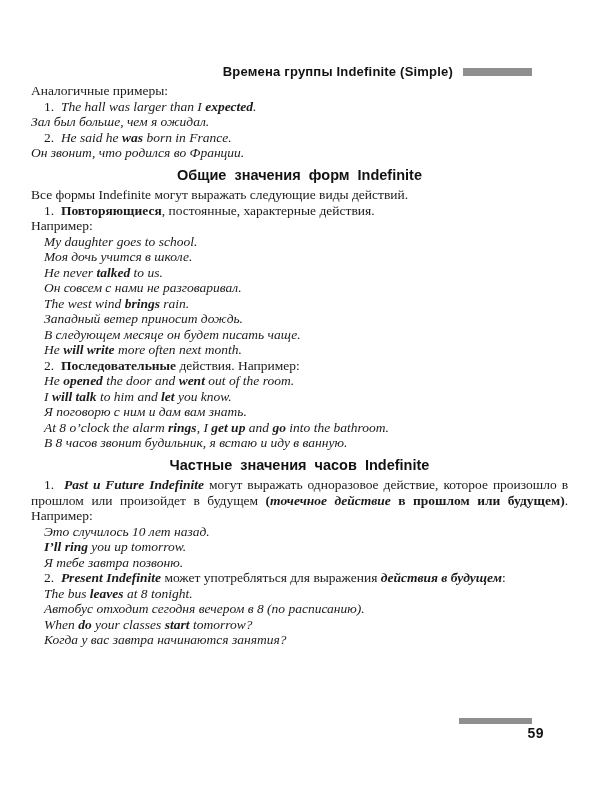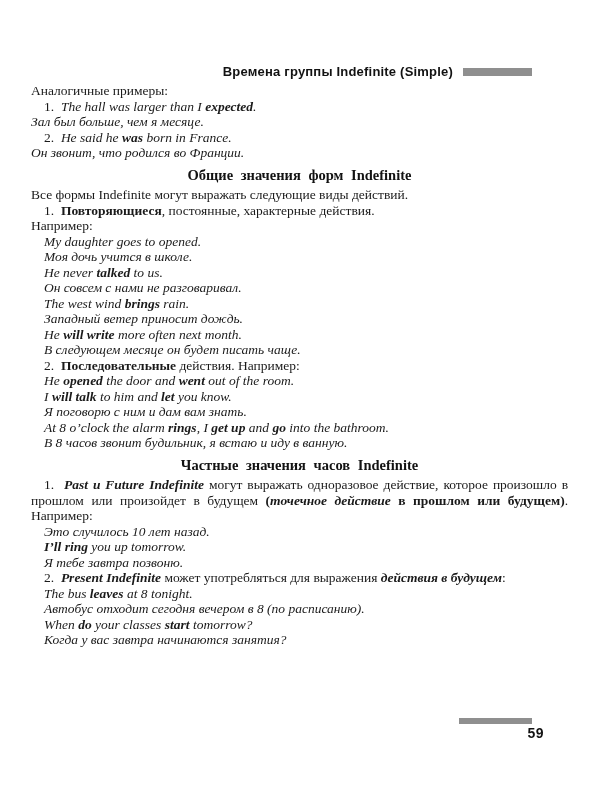--- a/index.html
+++ b/index.html
@@ -42,21 +42,21 @@
   .content {
     position: absolute;
     top: 83px; left: 31px;
     width: 537px;
     font-size: 13.5px;
     line-height: 15.5px;
     color: #1a1a1a;
   }
   .blk { min-height: 15.5px; }
   .heading {
-    font-family: Liberation Serif, serif;
+    font-family: Liberation Sans, sans-serif;
     font-weight: 700;
     font-size: 14.5px;
     text-align: center;
     word-spacing: 4px;
     margin: 7px 0 4px 0;
     color: #121212;
   }
   .num  { text-indent: 13px; }
   .ex   { padding-left: 13px; }
   .para { text-align: justify; text-indent: 13px; }
@@ -89,35 +89,35 @@
 <div class="page">
 
   <div class="running-header">
     <span class="title">Времена группы Indefinite (Simple)</span>
     <span class="header-bar" style="background: rgb(143, 143, 143);"></span>
   </div>
 
   <div class="content">
       <div class="blk line"><span class="s-r">Аналогичные примеры:</span></div>
       <div class="blk num"><span class="s-r">1.&nbsp; </span><span class="s-i">The hall was larger than I </span><span class="s-bi">expected</span><span class="s-i">.</span></div>
-      <div class="blk line"><span class="s-i">Зал был больше, чем я месяце.</span></div>
+      <div class="blk line"><span class="s-i">Зал был больше, чем я ожидал.</span></div>
       <div class="blk num"><span class="s-r">2.&nbsp; </span><span class="s-i">He said he </span><span class="s-bi">was</span><span class="s-i"> born in France.</span></div>
       <div class="blk line"><span class="s-i">Он звонит, что родился во Франции.</span></div>
       <div class="blk heading"><span class="s-b">Общие значения форм Indefinite</span></div>
       <div class="blk line"><span class="s-r">Все формы Indefinite могут выражать следующие виды действий.</span></div>
       <div class="blk num"><span class="s-r">1.&nbsp; </span><span class="s-b">Повторяющиеся</span><span class="s-r">, постоянные, характерные действия.</span></div>
       <div class="blk line"><span class="s-r">Например:</span></div>
-      <div class="blk ex"><span class="s-i">My daughter goes to opened.</span></div>
+      <div class="blk ex"><span class="s-i">My daughter goes to school.</span></div>
       <div class="blk ex"><span class="s-i">Моя дочь учится в школе.</span></div>
       <div class="blk ex"><span class="s-i">He never </span><span class="s-bi">talked</span><span class="s-i"> to us.</span></div>
       <div class="blk ex"><span class="s-i">Он совсем с нами не разговаривал.</span></div>
       <div class="blk ex"><span class="s-i">The west wind </span><span class="s-bi">brings</span><span class="s-i"> rain.</span></div>
       <div class="blk ex"><span class="s-i">Западный ветер приносит дождь.</span></div>
+      <div class="blk ex"><span class="s-i">В следующем месяце он будет писать чаще.</span></div>
       <div class="blk ex"><span class="s-i">He </span><span class="s-bi">will write</span><span class="s-i"> more often next month.</span></div>
-      <div class="blk ex"><span class="s-i">В следующем месяце он будет писать чаще.</span></div>
       <div class="blk num"><span class="s-r">2.&nbsp; </span><span class="s-b">Последовательные</span><span class="s-r"> действия. Например:</span></div>
       <div class="blk ex"><span class="s-i">He </span><span class="s-bi">opened</span><span class="s-i"> the door and </span><span class="s-bi">went</span><span class="s-i"> out of the room.</span></div>
       <div class="blk ex"><span class="s-i">I </span><span class="s-bi">will talk</span><span class="s-i"> to him and </span><span class="s-bi">let</span><span class="s-i"> you know.</span></div>
       <div class="blk ex"><span class="s-i">Я поговорю с ним и дам вам знать.</span></div>
       <div class="blk ex"><span class="s-i">At 8 o’clock the alarm </span><span class="s-bi">rings</span><span class="s-i">, I </span><span class="s-bi">get up</span><span class="s-i"> and </span><span class="s-bi">go</span><span class="s-i"> into the bathroom.</span></div>
       <div class="blk ex"><span class="s-i">В 8 часов звонит будильник, я встаю и иду в ванную.</span></div>
       <div class="blk heading"><span class="s-b">Частные значения часов Indefinite</span></div>
       <div class="blk para"><span class="s-r">1.&nbsp; </span><span class="s-bi">Past и Future Indefinite</span><span class="s-r"> могут выражать одноразовое действие, которое произошло в прошлом или произойдет в будущем </span><span class="s-b">(</span><span class="s-bi">точечное действие</span><span class="s-b"> в прошлом или будущем</span><span class="s-b">)</span><span class="s-r">. Например:</span></div>
       <div class="blk ex"><span class="s-i">Это случилось 10 лет назад.</span></div>
       <div class="blk ex"><span class="s-bi">I’ll ring</span><span class="s-i"> you up tomorrow.</span></div>

